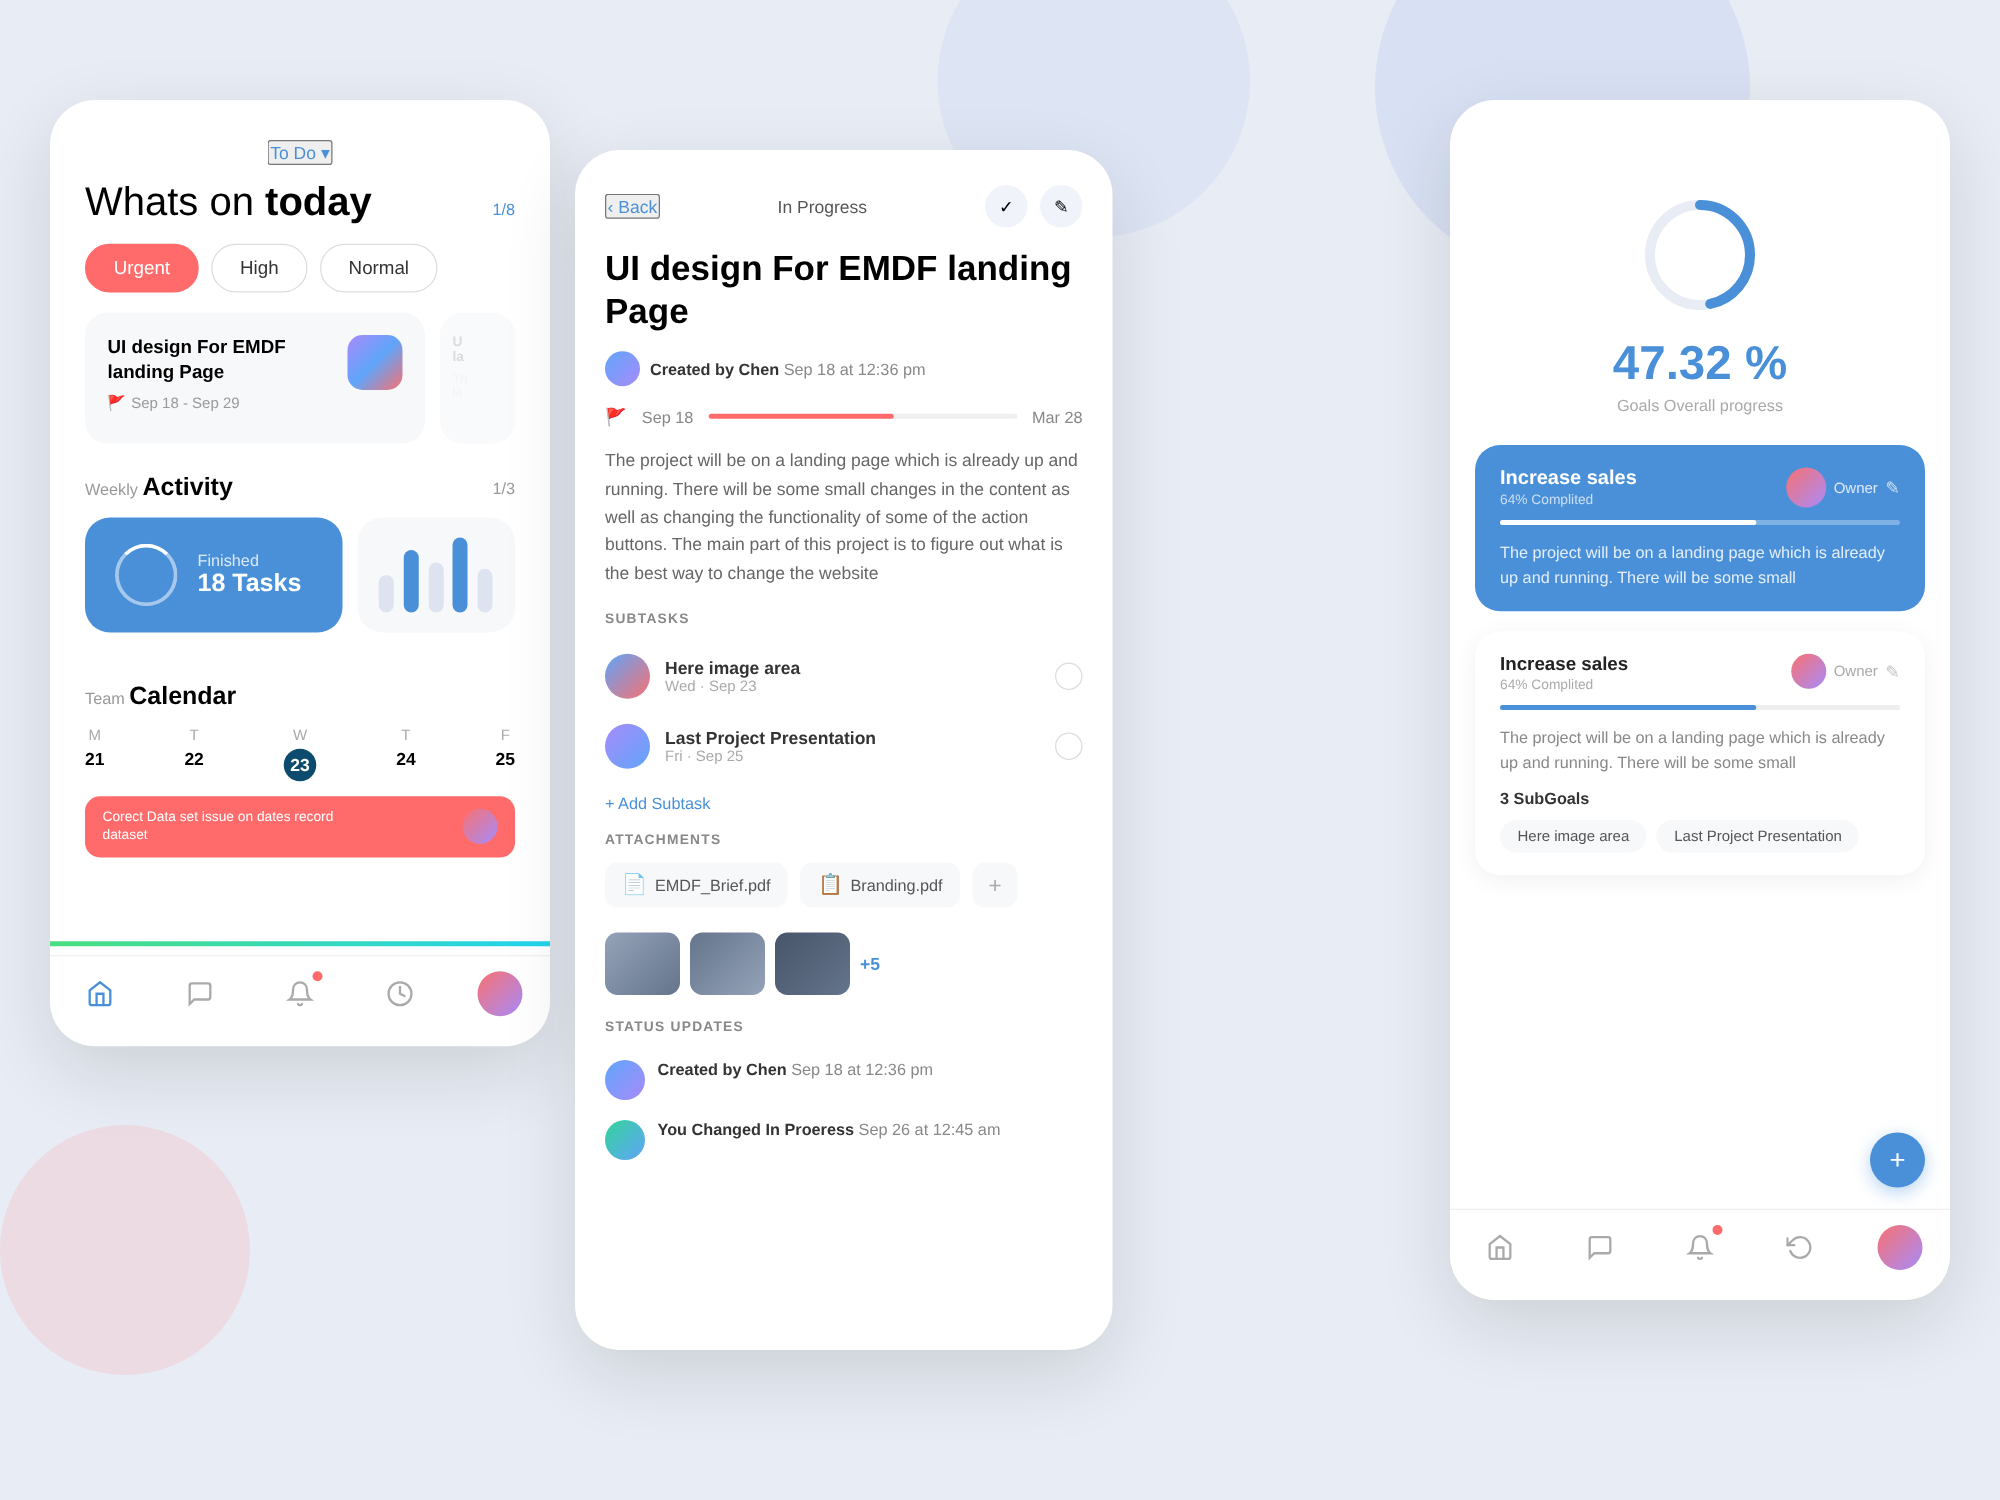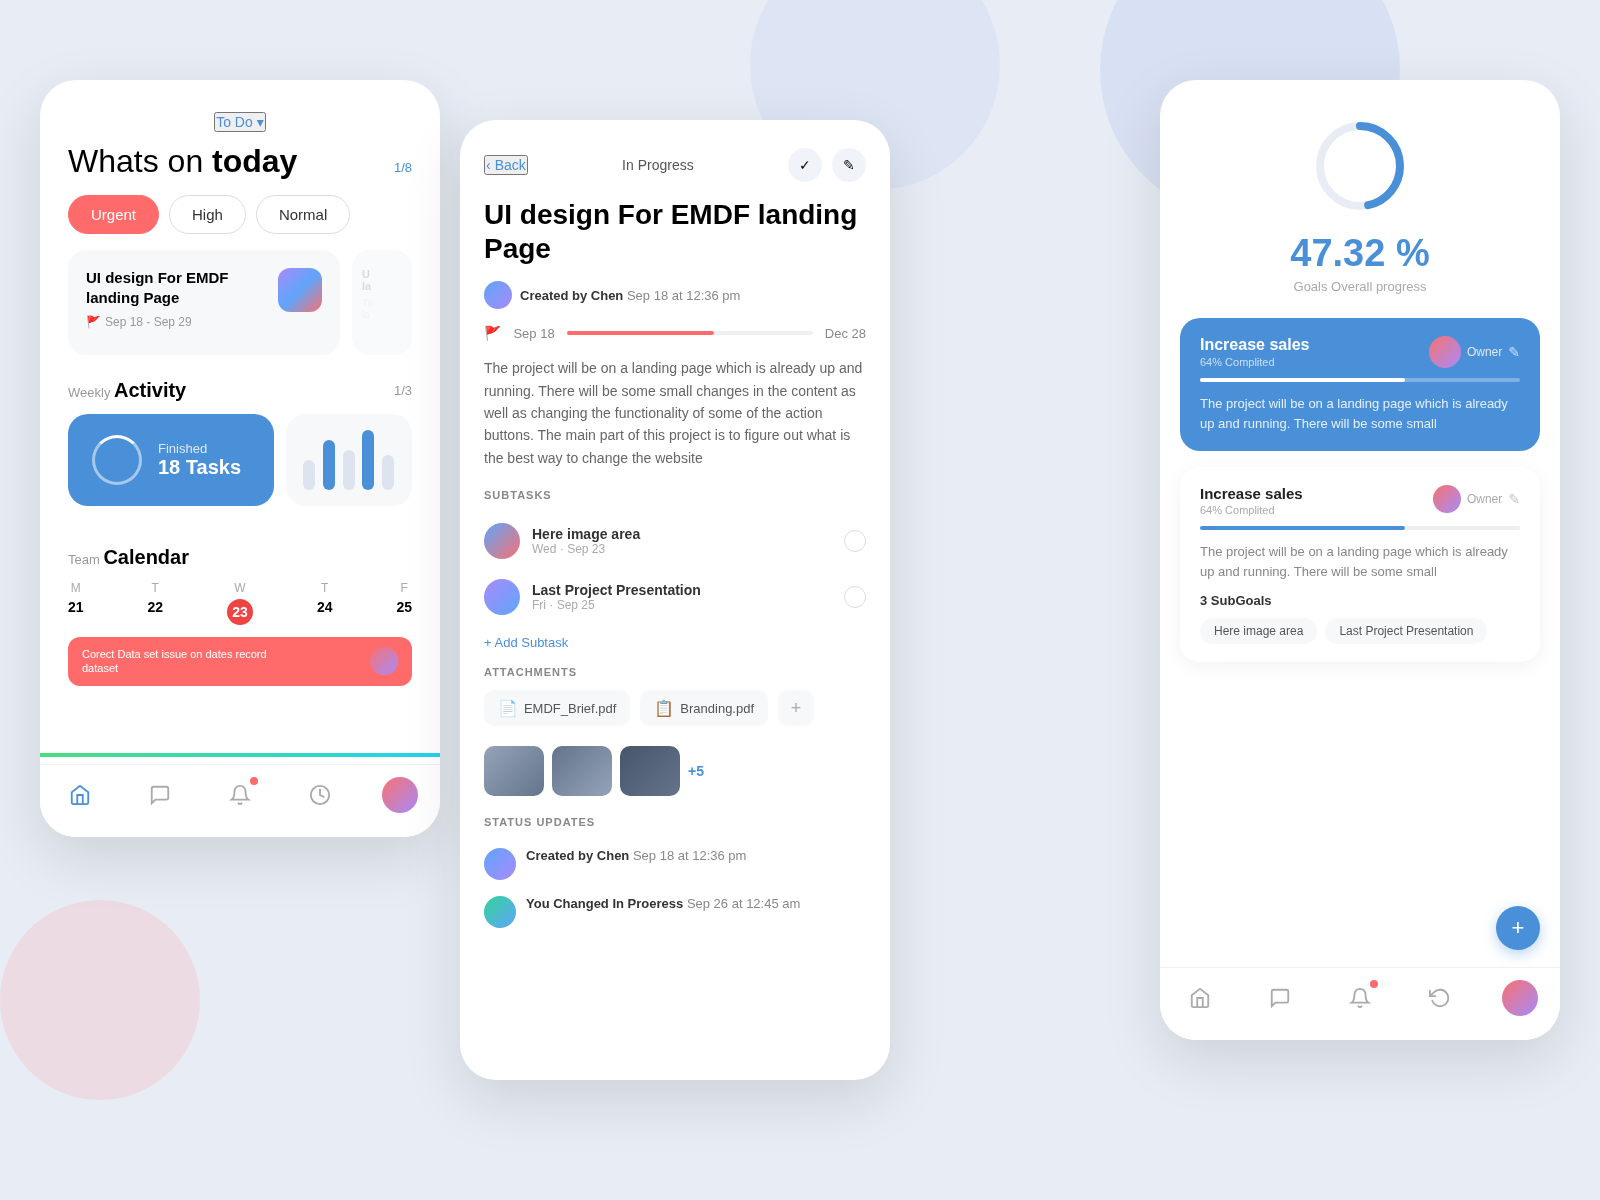--- a/index.html
+++ b/index.html
@@ -219,21 +219,21 @@
       justify-content: space-between;
       margin-bottom: 12px;
     }
     .cal-day {
       text-align: center;
       font-size: 12px;
     }
     .cal-day .day-letter { color: #aaa; margin-bottom: 4px; }
     .cal-day .day-num { font-size: 14px; font-weight: 600; }
     .cal-day .day-num.today { 
-      background: #ef4444; color: #fff; 
+      background: #0c4a6e; color: #fff; 
       border-radius: 50%; width: 26px; height: 26px;
       display: flex; align-items: center; justify-content: center;
     }
     .cal-event {
       background: #FF6B6B;
       color: #fff;
       border-radius: 12px;
       padding: 10px 14px;
       font-size: 11px;
       display: flex;
@@ -473,21 +473,22 @@
       right: 40px;
       top: 80px;
       width: 400px;
       height: 960px;
     }
 
     .ph3-progress-section {
       display: flex;
       flex-direction: column;
       align-items: center;
-      padding: 36px 24px 24px;
+      padding: 52px 24px 24px;
+      margin-top: 22px;
     }
     .ph3-donut {
       width: 100px; height: 100px;
       position: relative;
       margin-bottom: 16px;
     }
     .ph3-percent {
       font-size: 38px;
       font-weight: 700;
       color: #4A90D9;
@@ -805,21 +806,21 @@
     <div class="creator-avatar"></div>
     <span><strong>Created by Chen</strong> <span>Sep 18 at 12:36 pm</span></span>
   </div>
 
   <div class="ph2-date-bar">
     <span class="date-flag">🚩</span>
     <span class="date-label">Sep 18</span>
     <div class="date-progress">
       <div class="date-progress-fill"></div>
     </div>
-    <span class="date-label">Dec 28</span>
+    <span class="date-label">Mar 28</span>
   </div>
 
   <div class="ph2-desc">The project will be on a landing page which is already up and running. There will be some small changes in the content as well as changing the functionality of some of the action buttons. The main part of this project is to figure out what is the best way to change the website</div>
 
   <div class="ph2-section-label">SUBTASKS</div>
 
   <div class="ph2-subtask">
     <div class="subtask-avatar"></div>
     <div class="subtask-info">
       <div class="subtask-name">Here image area</div>

